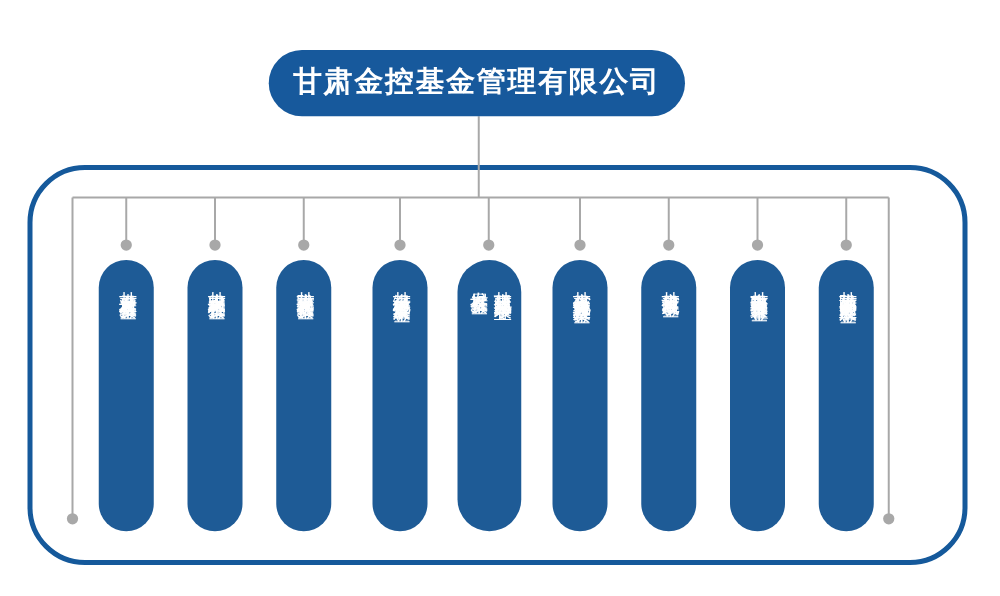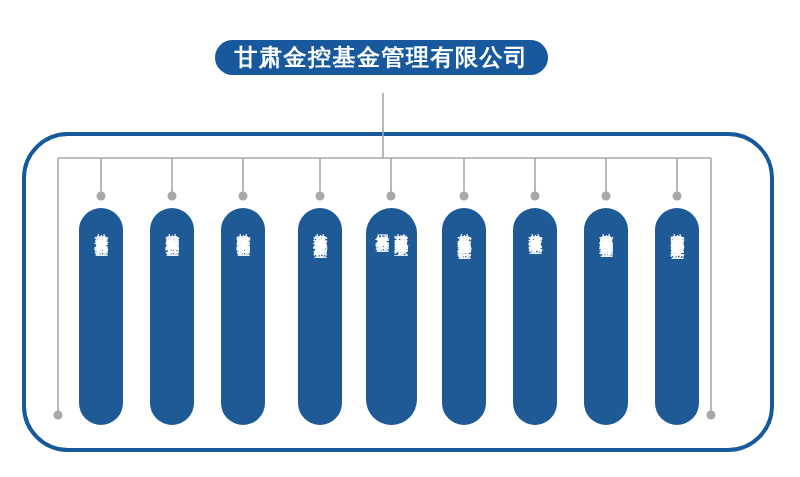--- a/index.html
+++ b/index.html
@@ -20,21 +20,21 @@
     height: 477px;
     background: #ffffff;
   }
 
   
   .root-node {
     position: absolute;
     left: 215px;
     top: 40px;
     width: 333px;
-    height: 35px;
+    height: 53px;
     background: #17599c;
     border-radius: 27px;
     display: flex;
     align-items: center;
     justify-content: center;
     box-sizing: border-box;
     z-index: 5;
   }
   .root-label {
     color: #ffffff;

